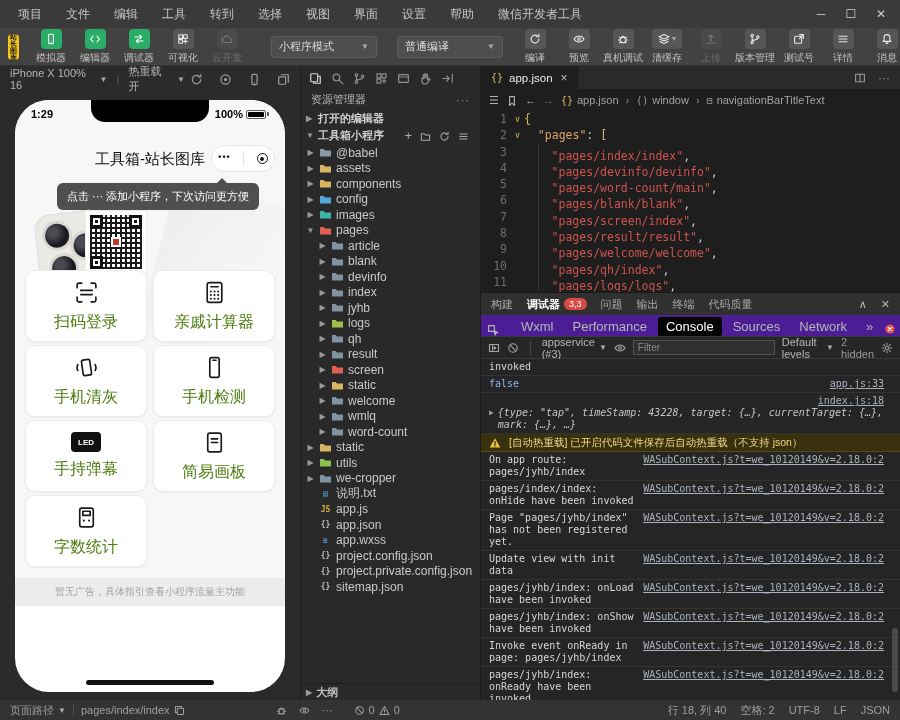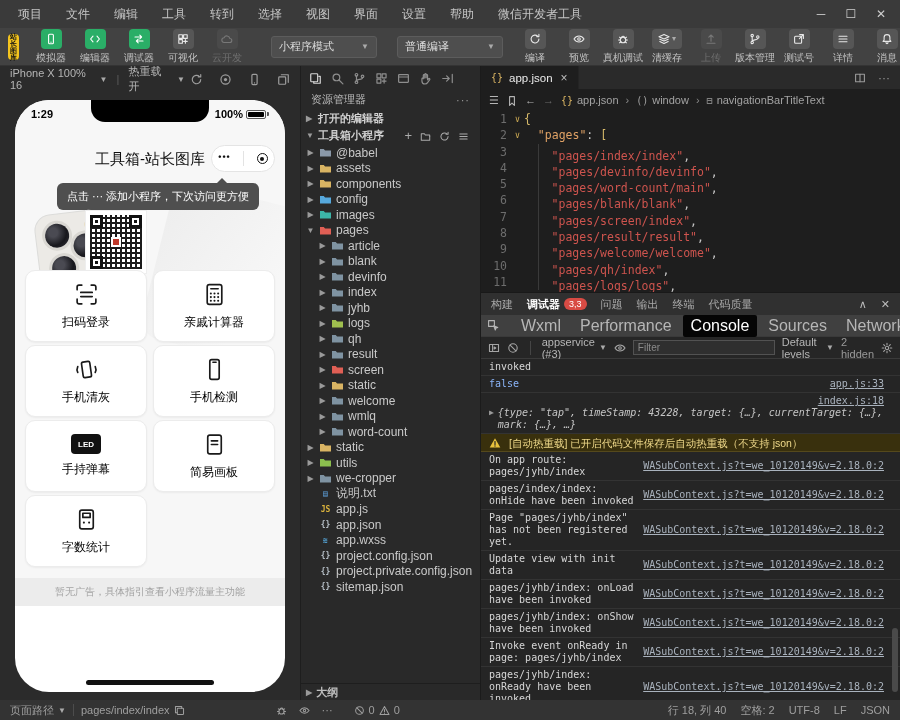--- a/index.html
+++ b/index.html
@@ -68,21 +68,21 @@
   .qr{position:absolute;left:70px;top:110px;width:62px;height:64px;background:#fff;border:1px solid #eee;padding:4px}
   .qrin{position:relative;width:100%;height:100%;
     background:repeating-linear-gradient(0deg,#1b1b1b 0 2px,transparent 2px 5px),repeating-linear-gradient(90deg,#1b1b1b 0 2px,#fff 2px 5px)}
   .qreye{position:absolute;width:13px;height:13px;border:3px solid #111;background:#fff}
   .qreye i{position:absolute;inset:2px;background:#111}
   .qrlogo{position:absolute;left:50%;top:50%;transform:translate(-50%,-50%);width:10px;height:10px;background:#c0392b;border:2px solid #fff}
   #cards{position:absolute;left:10px;top:170px;width:250px;display:grid;grid-template-columns:1fr 1fr;gap:3px 6px}
   .card{height:72px;background:#fff;border:1px solid #ececec;border-radius:10px;box-shadow:0 1px 2px rgba(0,0,0,.05);
         display:flex;flex-direction:column;align-items:center;justify-content:center;gap:7px}
   .card svg{width:25px;height:25px;color:#1a1a1a}
-  .card-label{font-size:12px;color:#000000}
+  .card-label{font-size:16px;color:#4d7c0f}
   .ledchip{background:#111;color:#fff;font-size:8px;font-weight:bold;border-radius:4px;padding:4px 7px;height:20px;display:flex;align-items:center}
   .pfooter{position:absolute;left:0;right:0;top:478px;height:28px;background:#ececec;display:flex;align-items:center;justify-content:center;font-size:10px;color:#a3a3a3}
   .homebar{position:absolute;left:50%;transform:translateX(-50%);bottom:7px;width:128px;height:5px;background:#111;border-radius:3px}
 
   
   #explorer{position:absolute;left:300px;top:66px;width:181px;height:634px;background:#292929;border-left:1px solid #1e1e1e;border-right:1px solid #1b1b1b}
   #activity{height:23px;display:flex;align-items:center;gap:9px;padding:0 8px;color:#8e8e8e;border-bottom:0}
   #activity .ic{width:13px;height:13px}
   #activity .first{color:#d5d5d5}
   .expl-title{height:21px;display:flex;align-items:center;padding:0 10px;font-size:11px;color:#b9b9b9}
@@ -124,32 +124,32 @@
   .guided{border-left:1px solid #3a3a3a}
   .key{color:#e0a265}.st{color:#ce544e}.br{color:#d7ba6a}.pu{color:#c8c8c8}
 
   
   #debugger{position:absolute;left:481px;top:292px;right:0;bottom:20px;background:#252525;border-top:1px solid #191919;display:flex;flex-direction:column}
   #dbgTabs{height:22px;display:flex;align-items:center;background:#303030;padding:0 10px;gap:14px;font-size:11px;color:#a9a9a9;flex:none}
   .dtab{display:inline-flex;align-items:center;gap:4px}
   .dtab.active{color:#fff;font-weight:bold}
   .badge{background:#d84b44;color:#fff;border-radius:8px;font-size:9px;padding:1px 5px;font-weight:normal}
   #dbgTabsRight{margin-left:auto;display:flex;gap:14px;color:#bdbdbd;font-size:11px}
-  #dtTabsRow{height:22px;display:flex;align-items:flex-start;background:#404040;border-bottom:1px solid #3a3a3a;font-size:16px;color:#b6b6b6;padding:0 6px;gap:3px;flex:none}
+  #dtTabsRow{height:22px;display:flex;align-items:flex-end;background:#4c1d95;border-bottom:1px solid #3a3a3a;font-size:13px;color:#b6b6b6;padding:0 6px;gap:3px;flex:none}
   .dt-tab{padding:2px 8px;border-radius:2px}
   .dt-tab.active{background:#050505;color:#fff}
   .dtdiv{width:1px;height:14px;background:#454545;margin:0 4px}
   #dtRight{margin-left:auto;display:flex;gap:9px;align-items:center}
   .errnum{color:#e87c78}.warnnum{color:#e2c04c}
   #ctBar{height:22px;display:flex;align-items:center;gap:7px;padding:0 7px;background:#262626;border-bottom:1px solid #3a3a3a;font-size:11px;color:#b6b6b6;flex:none}
   #ctBar .ic{width:12px;height:12px;color:#a5a5a5}
   .filterbox{width:150px;height:15px;background:#2f2f2f;border:1px solid #525252;color:#ccc;font-size:10px;padding:0 4px;font-family:"Liberation Sans",sans-serif}
   .filterbox::placeholder{color:#8a8a8a}
   #console{flex:1;overflow:hidden;font-family:"DejaVu Sans Mono",monospace;font-size:10px;line-height:12px;position:relative;background:#252525}
-  .crow{display:flex;padding:2px 16px 2px 8px;border-bottom:1px solid #333;gap:8px;align-items:center}
+  .crow{display:flex;padding:2px 16px 2px 8px;border-bottom:1px solid #333;gap:8px;align-items:flex-start}
   .cmsg{flex:1;color:#d6d6d6;word-break:break-word}
   .cval{flex:1;color:#8ab4f8}
   .clink{color:#a9b2bd;text-decoration:underline;white-space:nowrap;margin-left:auto}
   .crow.warn{background:#39300d;border-color:#55491c}
   .wmsg{color:#efd98a;font-family:"Liberation Sans",sans-serif;font-size:10.5px}
   .crow.obj{display:block}
   .objtop{display:flex;justify-content:flex-end}
   .objline{display:flex;gap:4px}
   .caret9{color:#9a9a9a;font-size:8px}
   .cobj{font-style:italic;color:#c6c6c6}

